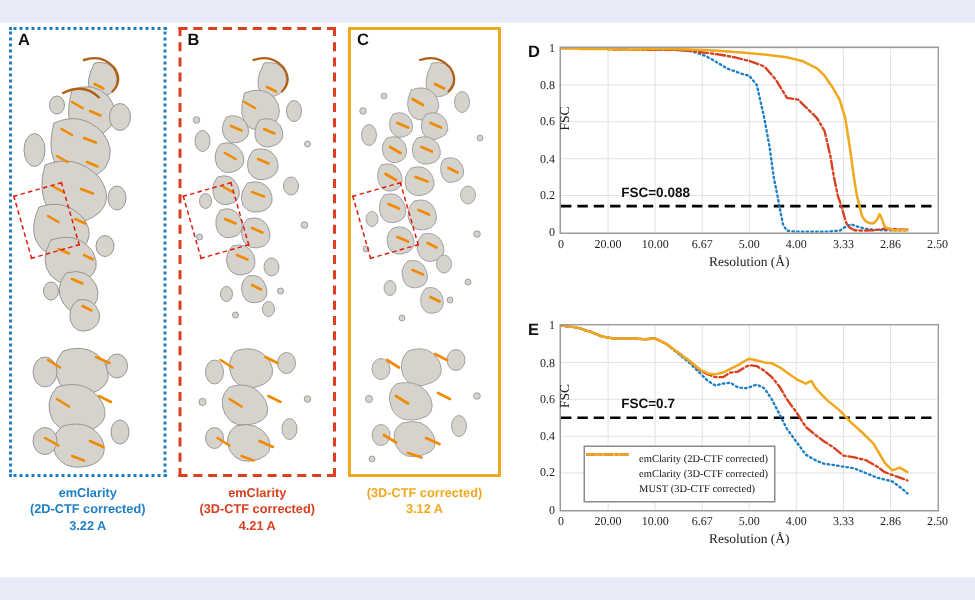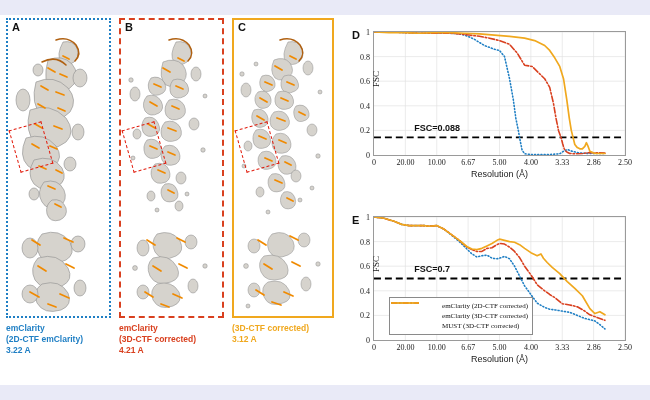--- a/index.html
+++ b/index.html
@@ -39,21 +39,21 @@
   .density.top{top:14px;height:190px;}
   .density.bottom{top:208px;height:88px;}
   .density svg{display:block;width:100%;height:100%;}
   .roi{
     position:absolute;
     border:1.4px dashed #e11b0c;
     box-sizing:border-box;
   }
   .caption{
     position:absolute;top:308px;
-    text-align:left;
+    text-align:center;
     font-size:8.5px;font-weight:bold;
     line-height:11px;
   }
   .caption.a{left:6px;width:105px;color:#1f7fc4;}
   .caption.b{left:119px;width:105px;color:#d9401f;}
   .caption.c{left:232px;width:102px;color:#f0a81e;}
   .caption div{white-space:nowrap;}
 
   
   .chart{
@@ -89,39 +89,38 @@
   .xtick{
     position:absolute;top:100%;margin-top:3px;
     font-family:"Liberation Serif", serif;
     font-size:8px;color:#222;
     transform:translateX(-50%);
     white-space:nowrap;
   }
   .xlab{
     position:absolute;top:100%;margin-top:14px;left:50%;
     transform:translateX(-50%);
-    font-family:Liberation Sans, sans-serif;
+    font-family:Liberation Serif, serif;
     font-size:9px;color:#222;
     white-space:nowrap;
   }
   .thresh-label{
     position:absolute;
     font-size:9px;font-weight:bold;color:#111;
     white-space:nowrap;
   }
   .legend{
     position:absolute;
     border:1px solid #8a8a8a;background:#fff;
     padding:3px 4px 3px 3px;
     box-sizing:border-box;
   }
   .legend-row{
     display:flex;align-items:center;
     height:10px;
-    gap:16px;
   }
   .legend-key{width:30px;height:10px;margin-right:3px;flex:none;}
   .legend-key svg{display:block;}
   .legend-text{
     font-family:"Liberation Serif", serif;
     font-size:7px;color:#111;white-space:nowrap;
   }
 </style>
 </head>
 <body>
@@ -355,21 +354,21 @@
               <path d="M22 62 l8 5"></path>
               <path d="M50 64 l9 4"></path>
             <path d="M38 74 l9 3"></path>
           </g>
         </svg>
       </div>
     </div>
 
     <div class="caption a">
       <div>emClarity</div>
-      <div>(2D-CTF emClarity)</div>
+      <div>(2D-CTF corrected)</div>
       <div>3.22 A</div>
     </div>
     <div class="caption b">
       <div>emClarity</div>
       <div>(3D-CTF corrected)</div>
       <div>4.21 A</div>
     </div>
     <div class="caption c">
       <div>(3D-CTF corrected)</div>
       <div>3.12 A</div>

